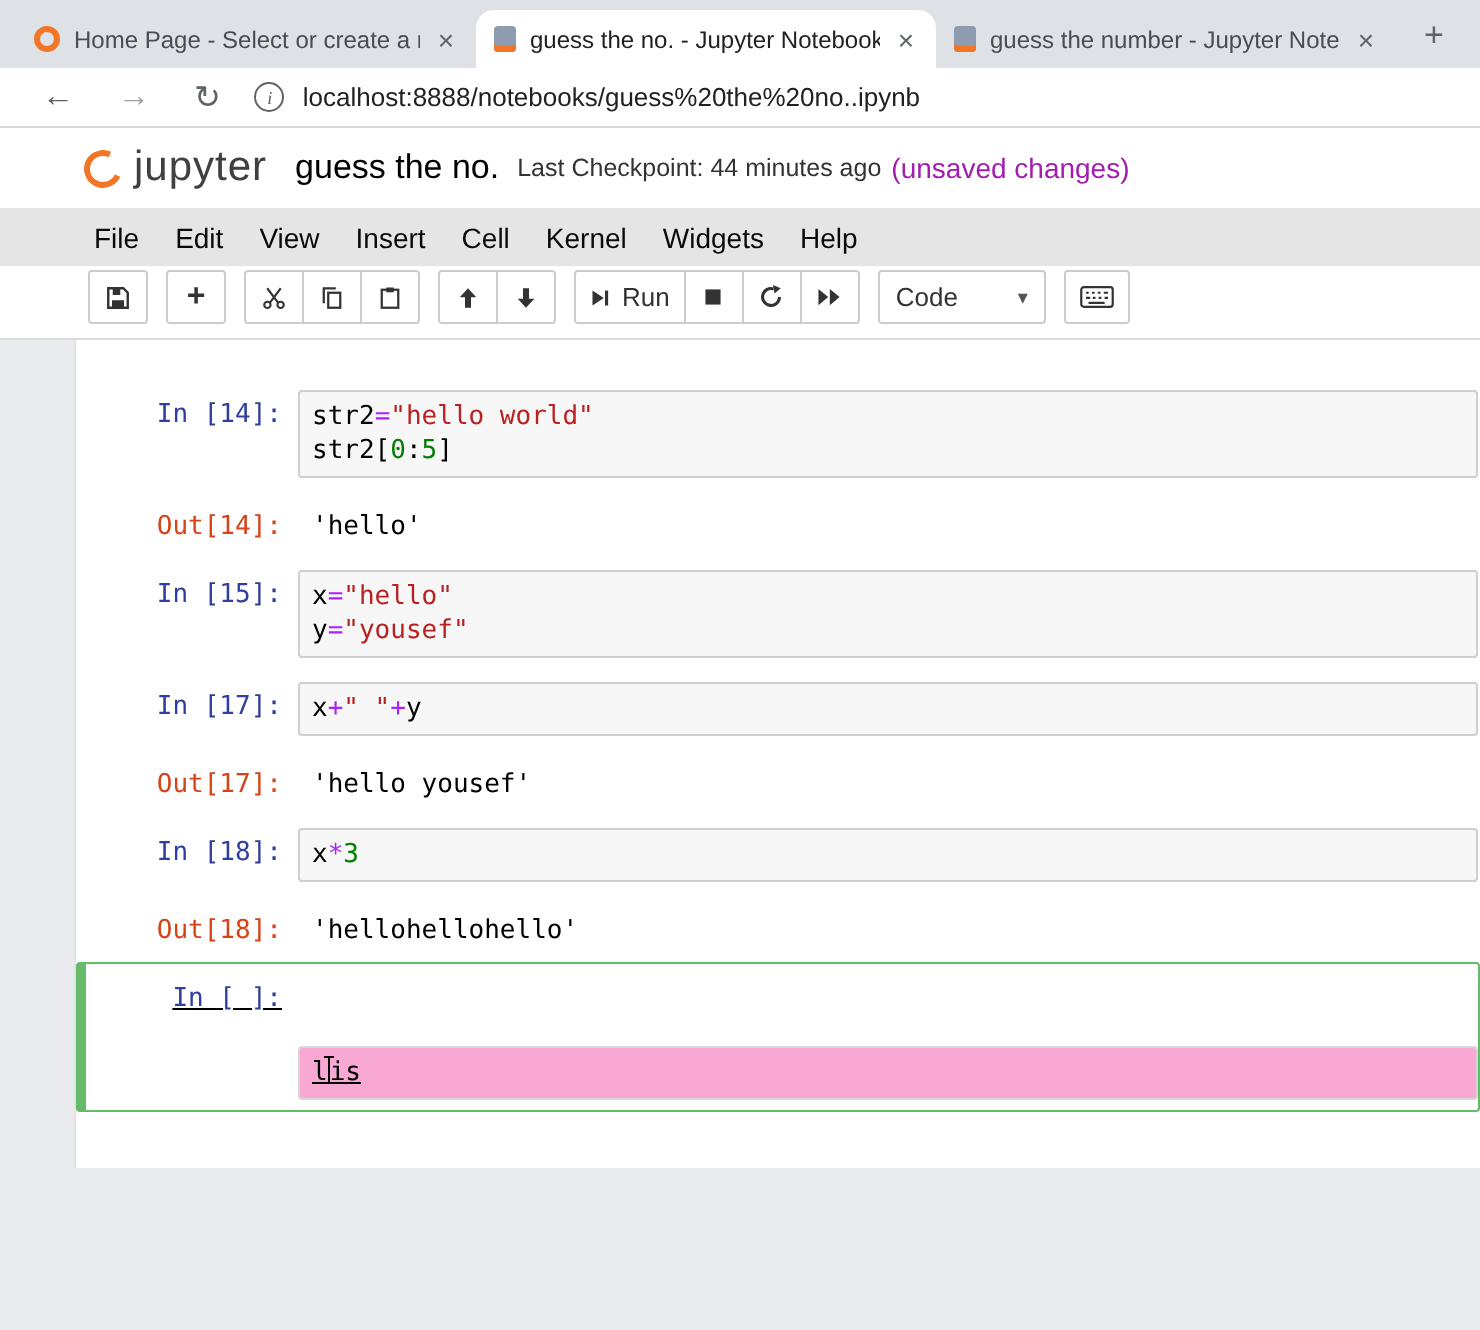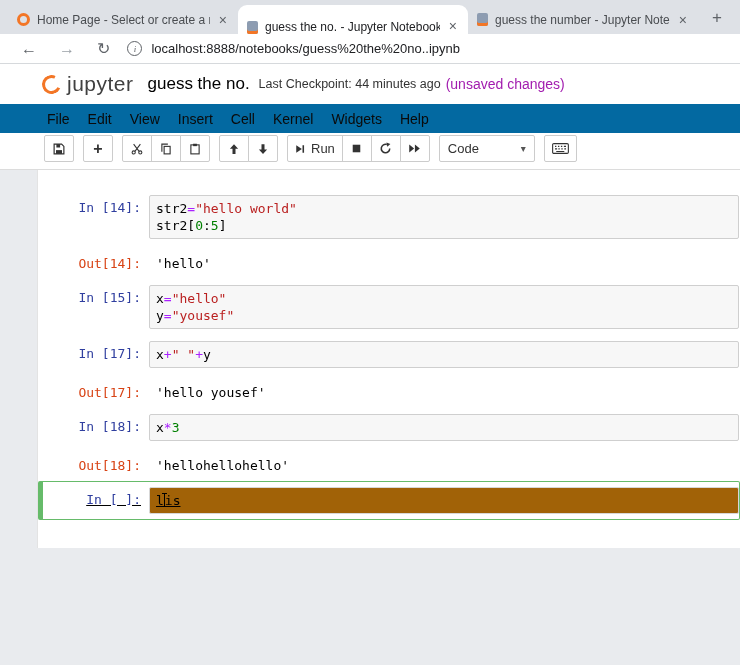--- a/index.html
+++ b/index.html
@@ -18,21 +18,21 @@
     background:#dee1e6;
   }
   .tab {
     display:flex; align-items:center; gap:7px;
     width:230px; height:29px; padding:0 9px;
     font-size:12px; color:#494c50;
     border-radius:9px 9px 0 0;
     overflow:hidden; white-space:nowrap;
     cursor:pointer; flex:none;
   }
-  .tab.active { background:#fff; color:#202124;align-items:flex-end; }
+  .tab.active { background:#fff; color:#202124; }
   .tab-title { flex:1; overflow:hidden; white-space:nowrap; }
   .tab-close { flex:none; font-size:14px; color:#5f6368; padding:0 2px; cursor:pointer; }
   .fav { flex:none; display:inline-block; }
   .fav.jupyter-home { width:13px; height:13px; border-radius:50%; border:3px solid var(--jupyter-orange,#f37626); }
   .fav.jupyter-notebook { width:11px; height:13px; border-radius:2px; background:#8d9cb1; box-shadow:inset 0 -3px 0 var(--jupyter-orange,#f37626); }
   .new-tab {
     width:26px; height:26px; margin:0 0 3px 6px;
     display:flex; align-items:center; justify-content:center;
     font-size:17px; color:#5f6368; border-radius:50%; cursor:pointer; flex:none;
   }
@@ -61,37 +61,37 @@
     width:19px; height:19px; border-radius:50%;
     border:3.5px solid var(--jupyter-orange,#f37626);
     border-right-color:transparent; transform:rotate(-20deg);
   }
   .logo-text { font-size:21px; color:#404040; letter-spacing:.5px; }
   .nb-title { margin-left:14px; font-size:17px; color:#000; cursor:pointer; }
   .checkpoint { margin-left:9px; font-size:12.5px; color:#333; }
   .unsaved { margin-left:5px; font-size:14px; color:#a21caf; }
 
   
-  .menubar { display:flex; align-items:center; height:29px; padding-left:38px; background:#0369a1; }
+  .menubar { display:flex; align-items:center; height:29px; padding-left:38px; background:#e5e5e5; }
   .menu-item { padding:4px 9px; font-size:14px; color:#0a0a0a; cursor:pointer; border-radius:2px; }
 
   
   .toolbar { display:flex; align-items:center; padding:2px 0 7px 44px; background:#fff; }
   .btn-group { display:flex; margin-right:9px; }
   .tb-btn {
     height:27px; min-width:30px; padding:0 7px;
     display:inline-flex; align-items:center; justify-content:center; gap:6px;
     background:#fff; border:1px solid #cccccc; border-radius:2px;
     font-size:13px; color:#333; cursor:pointer;
   }
   .btn-group .tb-btn:not(:first-child) { margin-left:-1px; border-top-left-radius:0; border-bottom-left-radius:0; }
   .btn-group .tb-btn:not(:last-child) { border-top-right-radius:0; border-bottom-right-radius:0; }
   .plus-glyph { font-size:16px; font-weight:bold; color:#333; line-height:1; }
   .cell-type-select {
-    height:27px; width:96px; margin-right:9px; padding:0 8px;
+    height:27px; width:84px; margin-right:9px; padding:0 8px;
     display:flex; align-items:center; justify-content:space-between;
     background:#fff; border:1px solid #cccccc; border-radius:2px;
     font-size:13px; color:#333; cursor:pointer;
   }
   .caret-down { font-size:10px; color:#555; }
 
   
   .site {
     height:501px; overflow:hidden;
     background:#e9ebee; border-top:1px solid #dcdcdc;
@@ -111,21 +111,21 @@
     padding:4px 8px 0 0;
     font-family:"DejaVu Sans Mono", monospace; font-size:13px; line-height:17px;
     white-space:nowrap;
   }
   .prompt.in  { color:var(--in-prompt,#303f9f); }
   .prompt.out { color:var(--out-prompt,#d84315); }
   .input-area {
     flex:1; background:#f7f7f7; border:1px solid #cfcfcf; border-radius:2px;
     padding:4px 6px; overflow:hidden; cursor:text;
   }
-  .cell.active .input-area { background:#a16207; border-color:#d7d7d7; }
+  .cell.active .input-area { background:#f9a8d4; border-color:#d7d7d7;margin-top:36px; }
   .output-area { flex:1; padding:4px 6px 1px 7px; overflow:hidden; }
   pre { margin:0; font-family:"DejaVu Sans Mono", monospace; font-size:13px; line-height:17px; white-space:pre; }
 
   .t-plain { color:#000; }
   .t-str   { color:var(--code-string,#ba2121); }
   .t-op    { color:var(--code-operator,#aa22ff); }
   .t-num   { color:var(--code-number,#008000); }
   .t-arrow { color:var(--tb-arrow,#008000); }
   .t-err   { color:var(--tb-error,#b2282e); }
 

